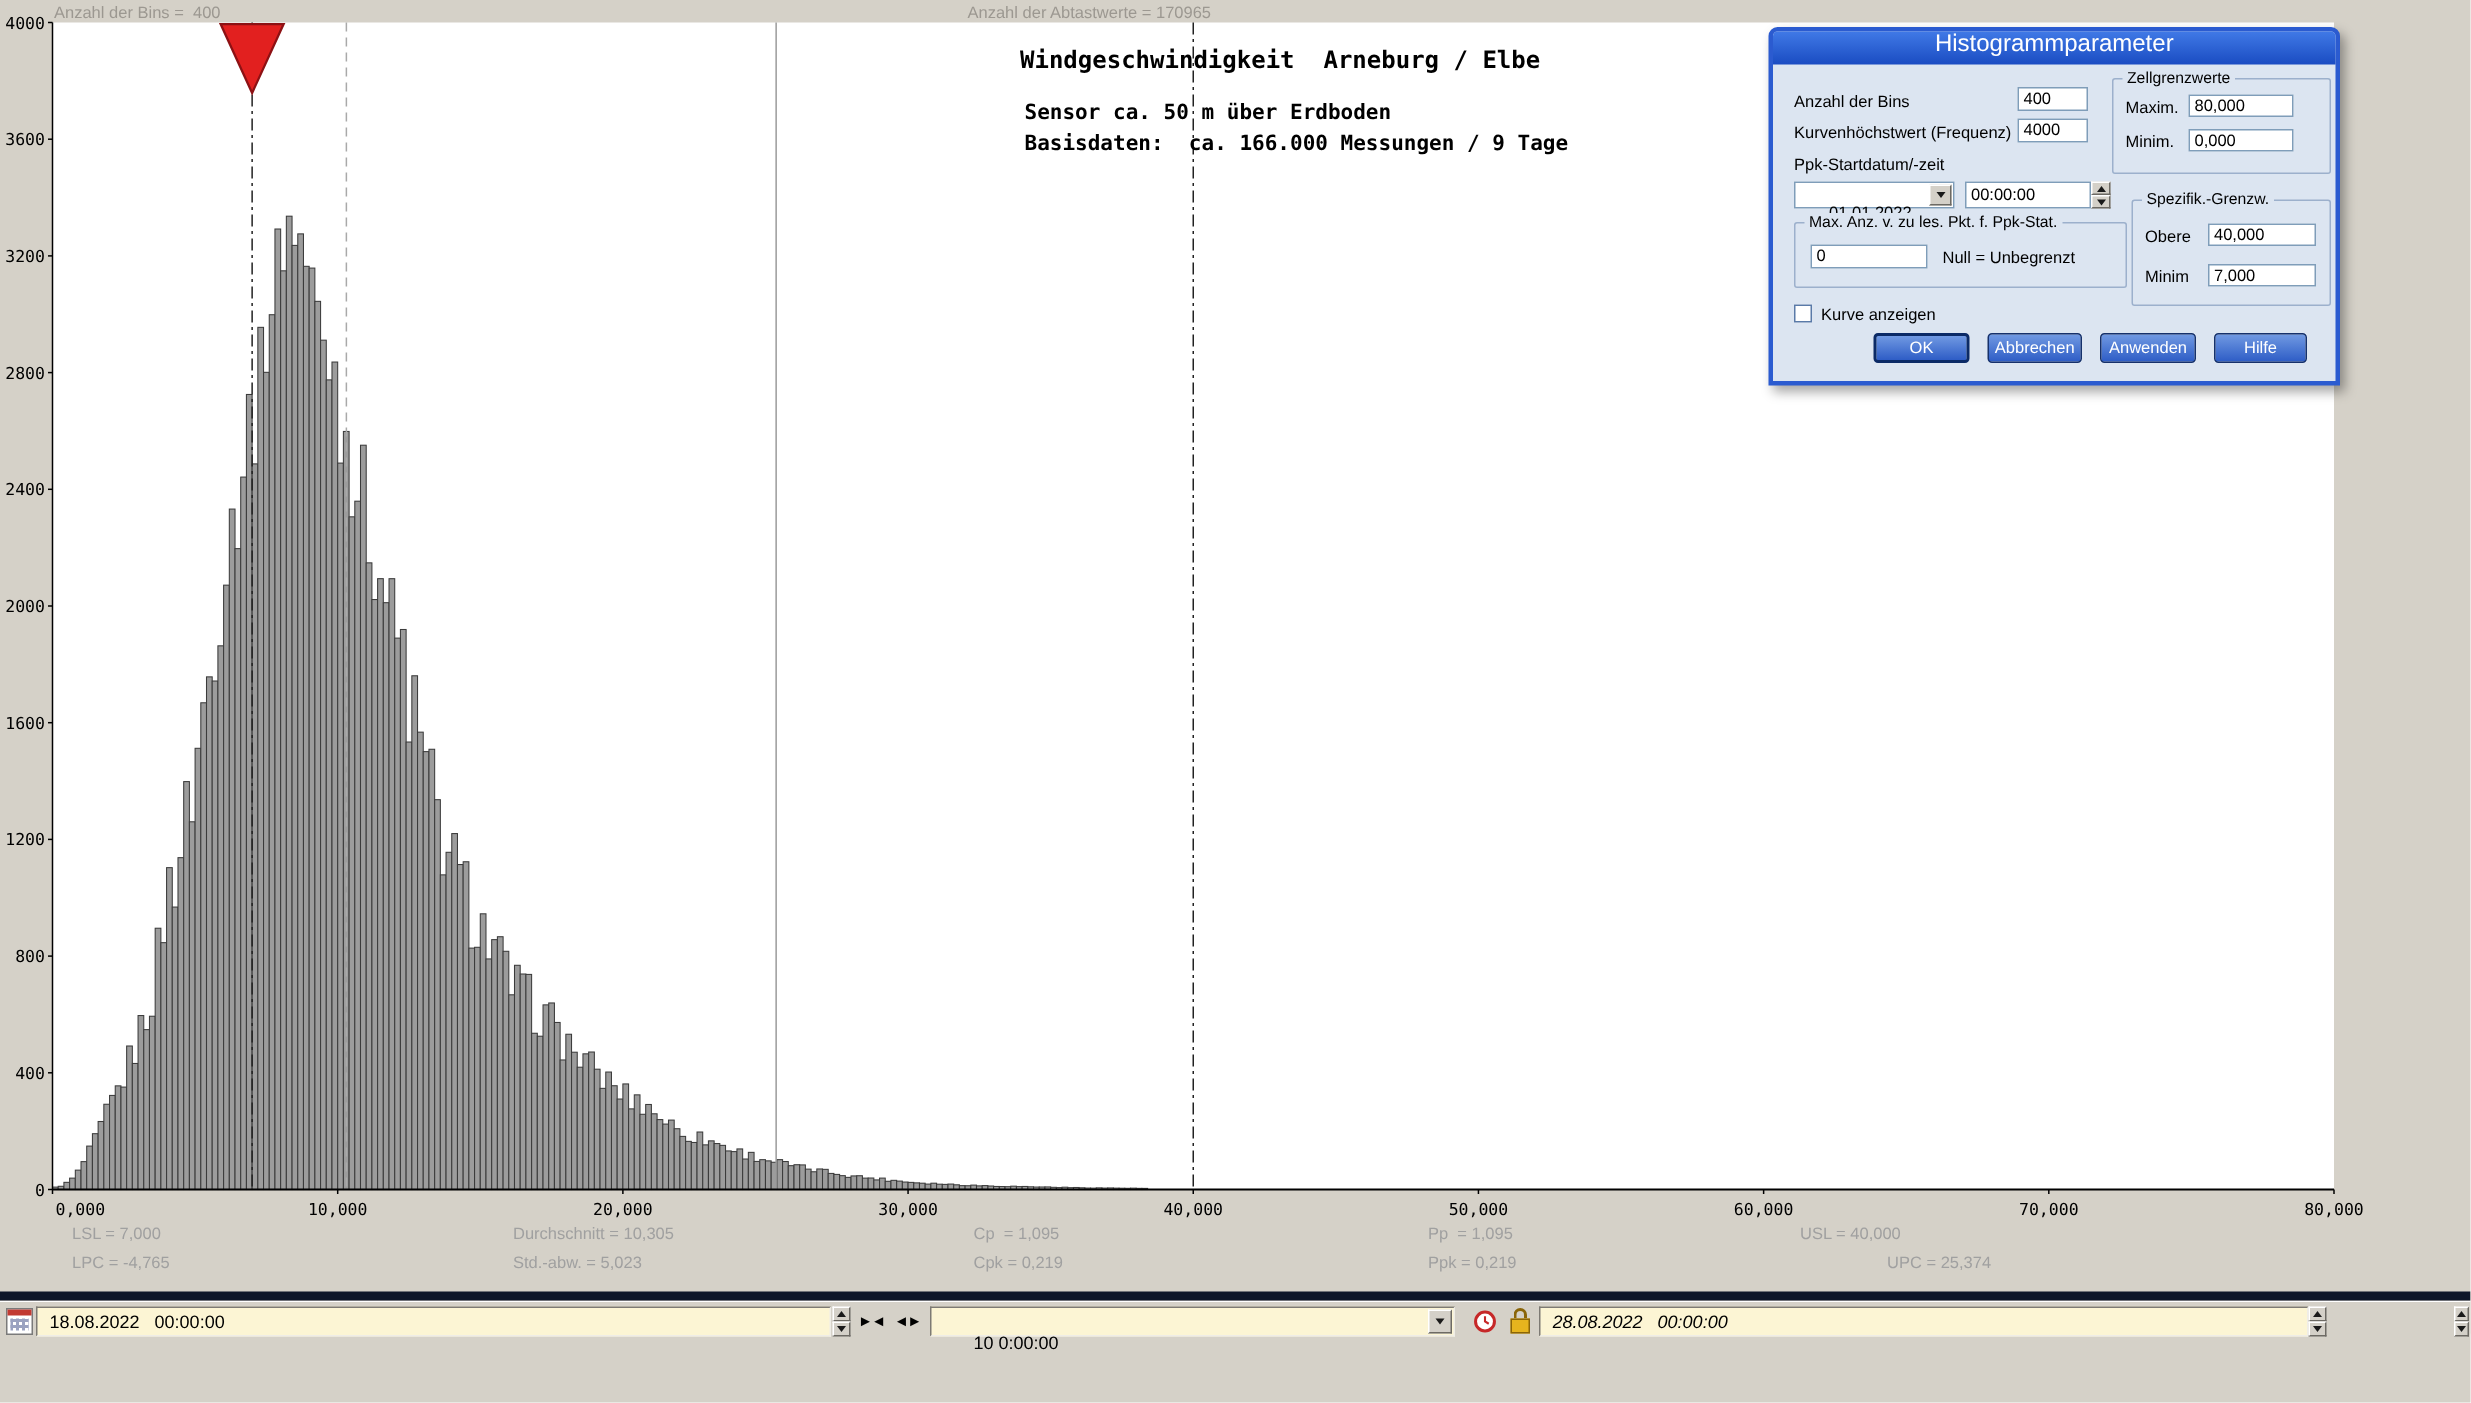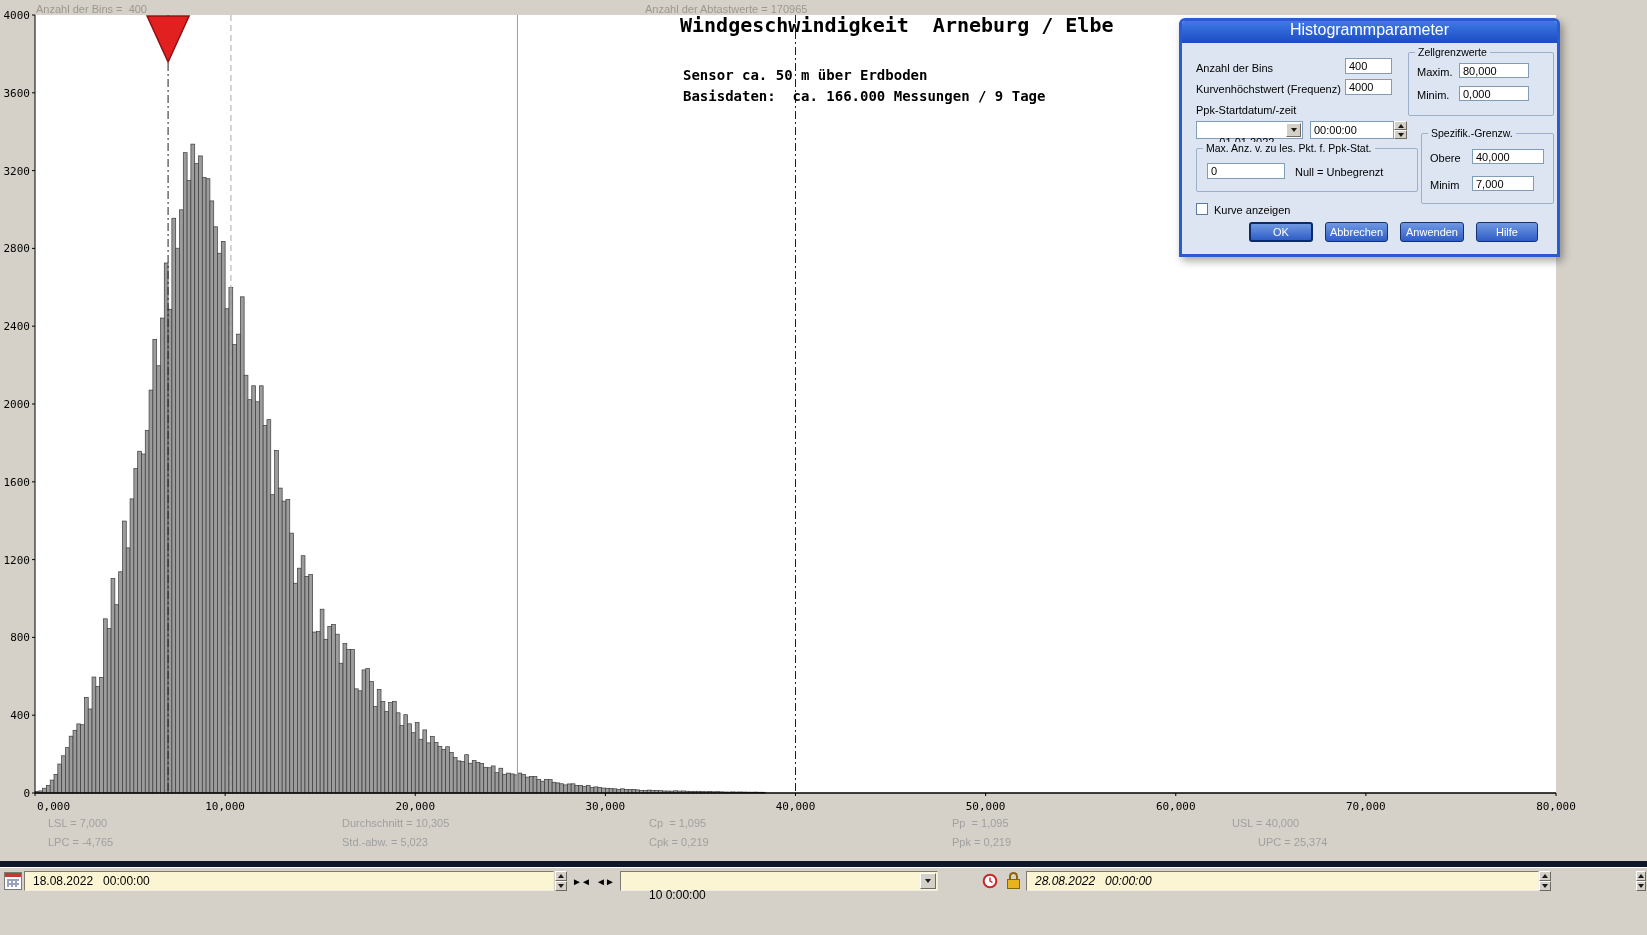--- a/index.html
+++ b/index.html
@@ -310,29 +310,29 @@
       <line x1="985.625" y1="793" x2="985.625" y2="796" stroke="#000" stroke-width="1"></line>
       <text x="985.625" y="810" text-anchor="middle" class="tick-text">50,000</text>
       <line x1="1175.75" y1="793" x2="1175.75" y2="796" stroke="#000" stroke-width="1"></line>
       <text x="1175.75" y="810" text-anchor="middle" class="tick-text">60,000</text>
       <line x1="1365.875" y1="793" x2="1365.875" y2="796" stroke="#000" stroke-width="1"></line>
       <text x="1365.875" y="810" text-anchor="middle" class="tick-text">70,000</text>
       <line x1="1556" y1="793" x2="1556" y2="796" stroke="#000" stroke-width="1"></line>
       <text x="1556" y="810" text-anchor="middle" class="tick-text">80,000</text>
     </svg>
 
-  <div class="chart-title" style="left:680px;top:13px;font-size:20px">Windgeschwindigkeit  Arneburg / Elbe</div>
+  <div class="chart-title" style="left:680px;top:30px;font-size:16px">Windgeschwindigkeit  Arneburg / Elbe</div>
   <div class="chart-title" style="left:683px;top:67px;font-size:14px">Sensor ca. 50 m über Erdboden</div>
   <div class="chart-title" style="left:683px;top:88px;font-size:14px">Basisdaten:  ca. 166.000 Messungen / 9 Tage</div>
 
   <div class="stats-cell" style="left:48px;top:817px">LSL = 7,000</div>
   <div class="stats-cell" style="left:342px;top:817px">Durchschnitt = 10,305</div>
   <div class="stats-cell" style="left:649px;top:817px">Cp  = 1,095</div>
   <div class="stats-cell" style="left:952px;top:817px">Pp  = 1,095</div>
-  <div class="stats-cell" style="left:1232px;top:817px">USL = 40,000</div>
+  <div class="stats-cell" style="left:1200px;top:817px">USL = 40,000</div>
   <div class="stats-cell" style="left:48px;top:836px">LPC = -4,765</div>
   <div class="stats-cell" style="left:342px;top:836px">Std.-abw. = 5,023</div>
   <div class="stats-cell" style="left:649px;top:836px">Cpk = 0,219</div>
   <div class="stats-cell" style="left:952px;top:836px">Ppk = 0,219</div>
   <div class="stats-cell" style="left:1258px;top:836px">UPC = 25,374</div>
 
   <div id="toolbar">
     <div class="cal">
       <div class="cal-top"></div>
         <div class="cal-grid"></div>
@@ -341,21 +341,21 @@
     <div class="spin" style="left:555px">
       <div class="spin-btn">
           <i class="tri-up"></i>
         </div>
       <div class="spin-btn">
           <i class="tri-dn"></i>
         </div>
     </div>
     <span class="tb-arrows" style="left:572px">►◄</span>
     <span class="tb-arrows" style="left:596px">◄►</span>
-    <div class="tb-field" style="left:620px;width:318px">
+    <div class="tb-field" style="left:620px;width:350px">
       <span>10 0:00:00</span>
       <div class="combo-dd"><i class="tri-dn"></i></div>
     </div>
     <svg style="position:absolute;left:982px;top:6px" width="16" height="16">
       <circle cx="8" cy="8" r="6.3" fill="#ffffff" stroke="#c62828" stroke-width="2"></circle>
       <path d="M8 4.5 L8 8 L10.5 9.5" stroke="#c62828" stroke-width="1.4" fill="none"></path>
     </svg>
     <div class="lock" style="left:1005px;top:5px">
       <div class="lock-shackle"></div>
         <div class="lock-body"></div>
@@ -418,21 +418,21 @@
       <span class="group-label">Max. Anz. v. zu les. Pkt. f. Ppk-Stat.</span>
       <input class="dlg-input" style="left: 10px; top: 14px; width: 78px; height: 16px;" readonly="" value="0">
       <span class="dlg-label" style="left:98px;top:17px">Null = Unbegrenzt</span>
     </div>
 
     <div class="group" style="left:239px;top:112px;width:133px;height:71px">
       <span class="group-label">Spezifik.-Grenzw.</span>
       <span class="dlg-label" style="left:8px;top:18px">Obere</span>
       <input class="dlg-input" style="left: 50px; top: 15px; width: 72px; height: 15px;" readonly="" value="40,000">
       <span class="dlg-label" style="left:8px;top:45px">Minim</span>
-      <input class="dlg-input" style="left: 50px; top: 42px; width: 62px; height: 15px;" readonly="" value="7,000">
+      <input class="dlg-input" style="left: 50px; top: 42px; width: 72px; height: 15px;" readonly="" value="7,000">
     </div>
 
     <div class="checkbox" style="left:14px;top:182px"></div>
     <span class="dlg-label" style="left:32px;top:183px">Kurve anzeigen</span>
 
     <button class="dlg-btn focused" style="left:67px;top:201px;width:64px">OK</button>
     <button class="dlg-btn" style="left:143px;top:201px;width:63px">Abbrechen</button>
     <button class="dlg-btn" style="left:218px;top:201px;width:64px">Anwenden</button>
     <button class="dlg-btn" style="left:294px;top:201px;width:62px">Hilfe</button>
   </div>

